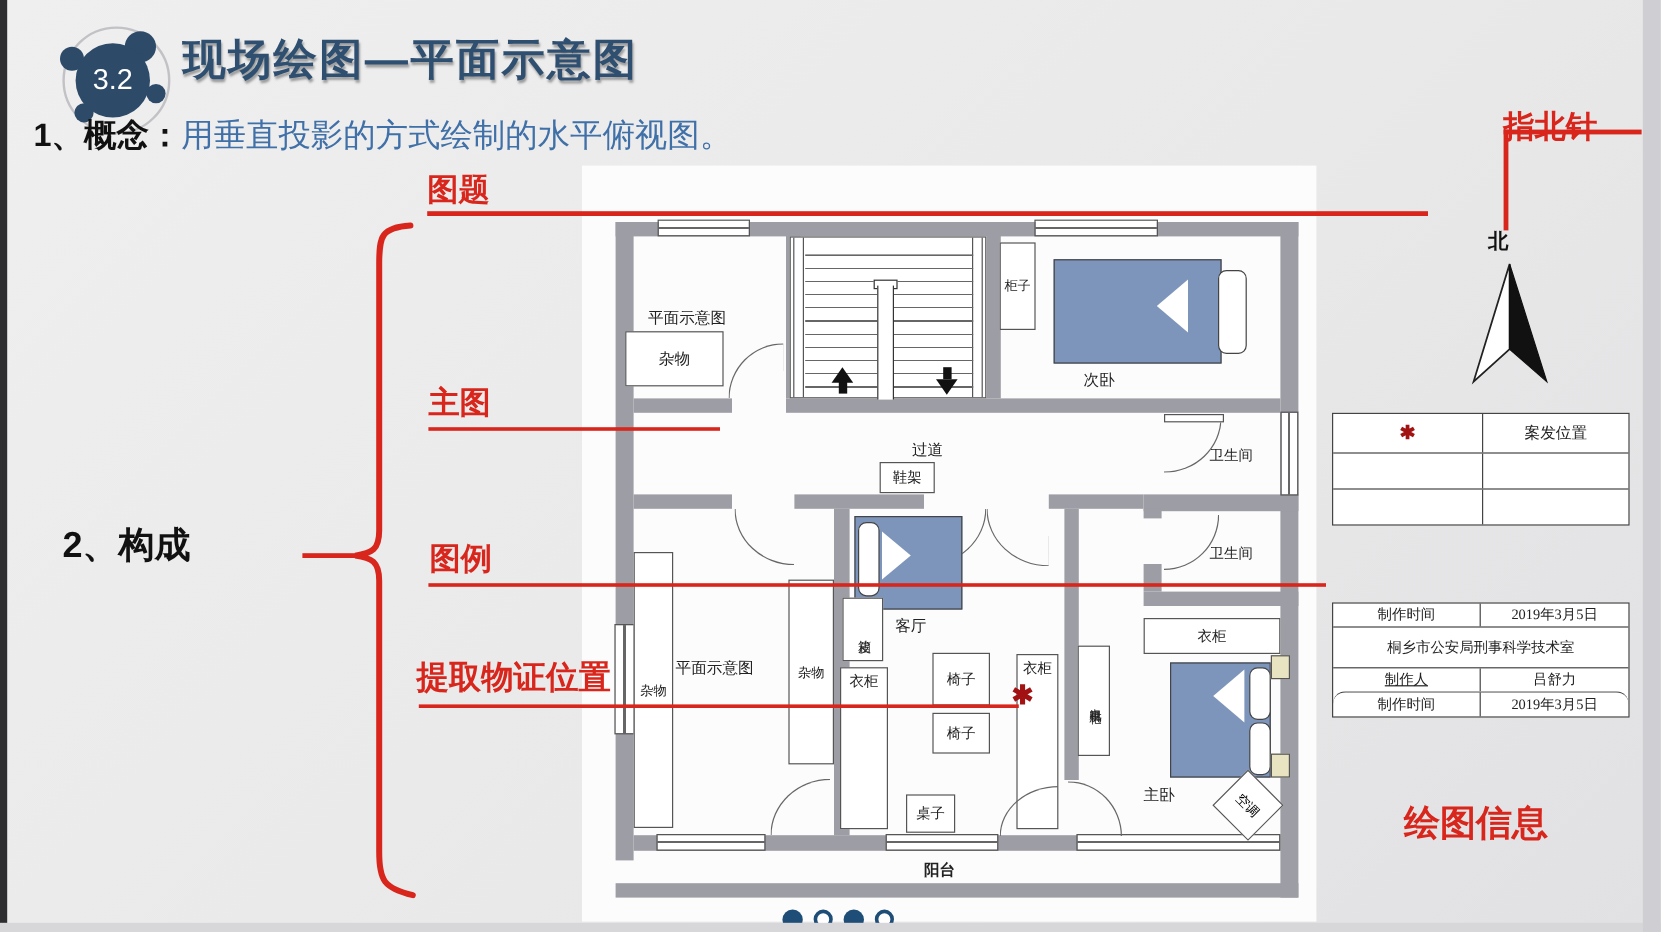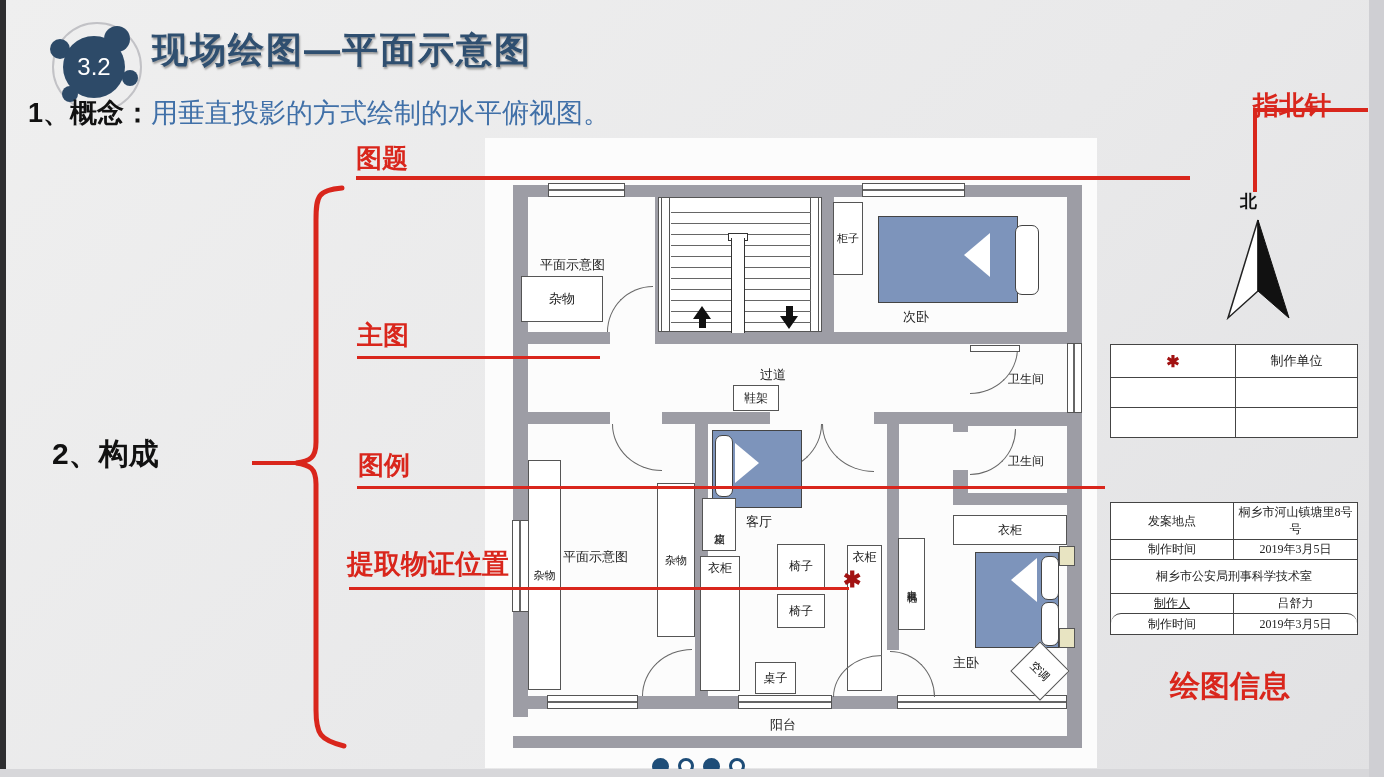--- a/index.html
+++ b/index.html
@@ -171,21 +171,21 @@
     <div class="bed" style="left:490px;top:414px;width:84px;height:96px;"></div>
     <div class="fold-l" style="left:526px;top:420px;"></div>
     <div class="pillow" style="left:556px;top:418px;width:18px;height:44px;"></div>
     <div class="pillow" style="left:556px;top:464px;width:18px;height:44px;"></div>
     <div class="stand" style="left:574px;top:408px;width:16px;height:20px;"></div>
     <div class="stand" style="left:574px;top:490px;width:16px;height:20px;"></div>
     <div class="rlabel" style="left:468px;top:516px;">主卧</div>
     <div class="kongtiao">空调</div>
     <div class="door d-tr" style="left:405px;top:513px;width:45px;height:46px;"></div>
 
-    <div class="rlabel" style="left:285px;top:578px;">阳台</div>
+    <div class="rlabel" style="left:285px;top:578px;font-weight:bold;">阳台</div>
   </div>
 
   <div class="abs leftbar"></div>
 
   <div class="abs badge-ring"></div>
   <div class="abs sat" style="left:104px;top:26px;width:26px;height:26px;"></div>
   <div class="abs sat" style="left:50px;top:39px;width:20px;height:20px;"></div>
   <div class="abs sat" style="left:62px;top:86px;width:16px;height:16px;"></div>
   <div class="abs sat" style="left:122px;top:70px;width:16px;height:16px;"></div>
   <div class="abs badge-main">3.2</div>
@@ -222,37 +222,33 @@
 
   <div class="abs" style="left:1240px;top:190px;font-size:17px;font-weight:bold;font-family:'Liberation Serif',serif;color:#111;">北</div>
   <svg class="abs" style="left:1215px;top:188px;" width="90" height="140">
     <path d="M43,32 L13,130 L43,103 Z" fill="#ffffff" stroke="#222" stroke-width="1.5"></path>
     <path d="M43,32 L74,130 L43,103 Z" fill="#111" stroke="#111" stroke-width="1"></path>
   </svg>
 
   <div class="tbl" style="left:1110px;top:344px;width:246px;">
     <div class="trow" style="height:32px;">
       <div class="tc evmark" style="width:118px;font-size:16px;">✱</div>
-      <div class="tc" style="flex:1;font-size:13px;">制作单位</div>
+      <div class="tc" style="flex:1;font-size:13px;">案发位置</div>
     </div>
     <div class="trow" style="height:29px;">
       <div class="tc" style="width:118px;"></div>
       <div class="tc" style="flex:1;"></div>
     </div>
     <div class="trow" style="height:29px;">
       <div class="tc" style="width:118px;"></div>
       <div class="tc" style="flex:1;"></div>
     </div>
   </div>
 
   <div class="tbl" style="left:1110px;top:502px;width:246px;font-size:12px;">
-    <div class="trow" style="min-height:33px;">
-      <div class="tc" style="width:116px;">发案地点</div>
-      <div class="tc" style="flex:1;">桐乡市河山镇塘里8号号</div>
-    </div>
     <div class="trow" style="min-height:19px;">
       <div class="tc" style="width:116px;">制作时间</div>
       <div class="tc" style="flex:1;">2019年3月5日</div>
     </div>
     <div class="trow" style="min-height:33px;">
       <div class="tc" style="flex:1;">桐乡市公安局刑事科学技术室</div>
     </div>
     <div class="trow" style="min-height:19px;">
       <div class="tc" style="width:116px;text-decoration:underline;">制作人</div>
       <div class="tc" style="flex:1;">吕舒力</div>

